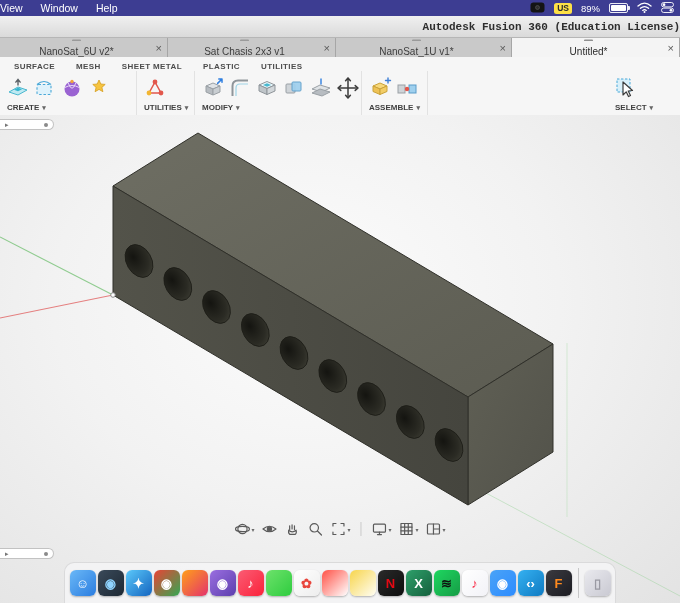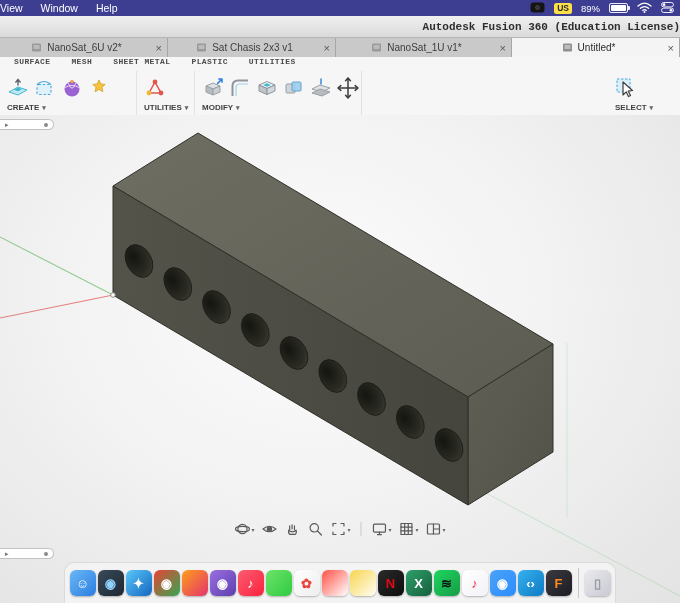--- a/index.html
+++ b/index.html
@@ -22,30 +22,30 @@
 
   
   .titlebar{position:absolute;top:16px;height:21px;left:0;right:0;
     background:linear-gradient(#f0f0f0,#dadada);border-bottom:1px solid #b6b6b6;
     display:flex;align-items:center;justify-content:flex-end;font-size:11px;font-weight:700;color:#2e2e2e;font-family:Liberation Mono, monospace;}
 
   
   .doctabs{position:absolute;top:38px;height:19px;left:0;right:0;background:#b9b9b9;display:flex;}
   .tab{position:relative;display:flex;align-items:center;justify-content:center;gap:5px;
     background:#c9c9c9;border-right:1px solid #a6a6a6;font-size:10px;color:#3d3d3d;
-    padding-right:14px;box-sizing:border-box;}
+    padding-right:14px;box-sizing:border-box;flex-direction:column;}
   .tab.active{background:#f4f4f4;color:#2c2c2c;}
   .tab .close{position:absolute;right:5px;top:50%;transform:translateY(-50%);
     font-size:11px;line-height:10px;color:#5a5a5a;cursor:default;}
   .t1{width:168px;} .t2{width:168px;} .t3{width:176px;} .t4{flex:1;}
 
   
   .wstabs{position:absolute;top:57px;height:14px;left:0;right:0;background:#f6f6f6;
-    display:flex;align-items:flex-start;gap:21px;padding-left:14px;font-size:8px;font-weight:700;
-    letter-spacing:.4px;color:#4c4c4c;font-family:Liberation Mono, monospace;}
+    display:flex;align-items:flex-end;gap:21px;padding-left:14px;font-size:8px;font-weight:700;
+    letter-spacing:.4px;color:#4c4c4c;}
 
   
   .ribbon{position:absolute;top:71px;height:44px;left:0;right:0;background:#f6f6f6;border-bottom:1px solid #cfcfcf;}
   .rgroup{position:absolute;top:0;bottom:0;border-right:1px solid #e2e2e2;box-sizing:border-box;}
   .ricons{display:flex;align-items:center;gap:3px;padding:3px 0 0 6px;height:27px;}
   .ricon{width:24px;height:24px;display:flex;align-items:center;justify-content:center;border-radius:3px;}
   .glabel{position:absolute;left:7px;bottom:3px;font-size:8px;font-weight:700;color:#3f3f3f;
     display:flex;gap:3px;align-items:baseline;white-space:nowrap;}
   .caret{font-size:7px;color:#666;}
 
@@ -264,20 +264,43 @@
               <path d="M12 2 l-2.4 2.8 M12 2 l2.4 2.8 M12 22 l-2.4 -2.8 M12 22 l2.4 -2.8 M2 12 l2.8 -2.4 M2 12 l2.8 2.4 M22 12 l-2.8 -2.4 M22 12 l-2.8 2.4" stroke="#3c3c3c" stroke-width="1.5" fill="none" stroke-linecap="round"></path>
             </svg>
         </div>
       </div>
       <div class="glabel">
         <span>MODIFY</span>
           <span class="caret">▾</span>
       </div>
     </div>
 
+    <div class="rgroup" style="left:362px;width:66px;">
+      <div class="ricons">
+        <div class="ricon">
+          <svg width="24" height="24" viewBox="0 0 24 24">
+              <path d="M5 10 L12 7 L19 10 L12 13 Z" fill="#f7d87b" stroke="#caa23a"></path>
+              <path d="M5 10 V15.5 L12 18.5 V13 Z" fill="#eec255" stroke="#caa23a"></path>
+              <path d="M19 10 V15.5 L12 18.5 V13 Z" fill="#f2cd66" stroke="#caa23a"></path>
+              <path d="M17.5 4.5 h5 M20 2 v5" stroke="#3e7fd6" stroke-width="1.4" stroke-linecap="round"></path>
+            </svg>
+        </div>
+        <div class="ricon">
+          <svg width="24" height="24" viewBox="0 0 24 24">
+              <rect x="3" y="9" width="7" height="8" fill="#cfd4d8" stroke="#9aa0a5"></rect>
+              <rect x="14" y="9" width="7" height="8" fill="#9fd0ee" stroke="#5a9cc9"></rect>
+              <circle cx="12" cy="13" r="2.2" fill="#e2574c"></circle>
+            </svg>
+        </div>
+      </div>
+      <div class="glabel">
+        <span>ASSEMBLE</span>
+          <span class="caret">▾</span>
+      </div>
+    </div>
 
 
 
 
     <div class="rgroup" style="left:608px;width:72px;border-right:none;">
       <div class="ricons">
         <div class="ricon">
           <svg width="24" height="24" viewBox="0 0 24 24">
               <rect x="3" y="3" width="13" height="13" fill="#d9f0fa" stroke="#49a8d8" stroke-dasharray="2.4 1.6"></rect>
               <path d="M9 6 L9 19 L12.2 15.8 L14.5 20.5 L16.5 19.5 L14.2 15 L18.5 14.5 Z" fill="#ffffff" stroke="#3c3c3c" stroke-width="1.2" stroke-linejoin="round"></path>

